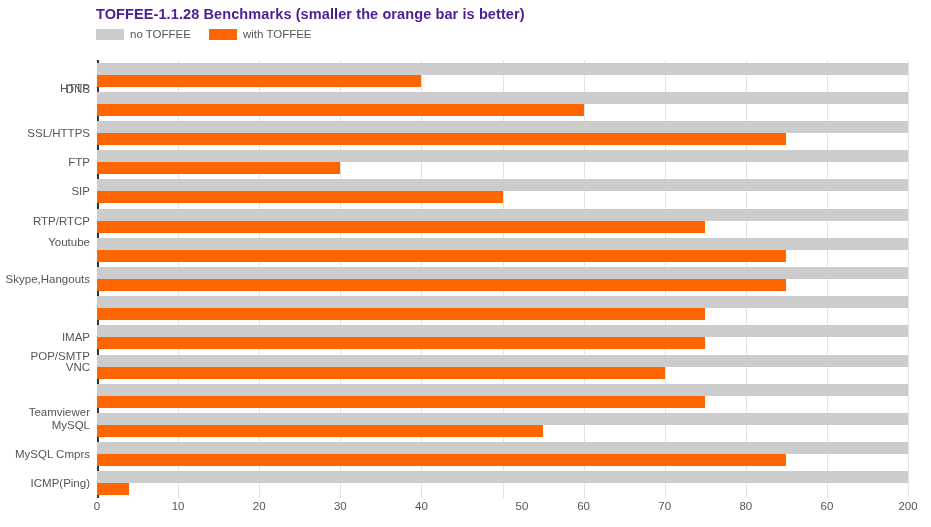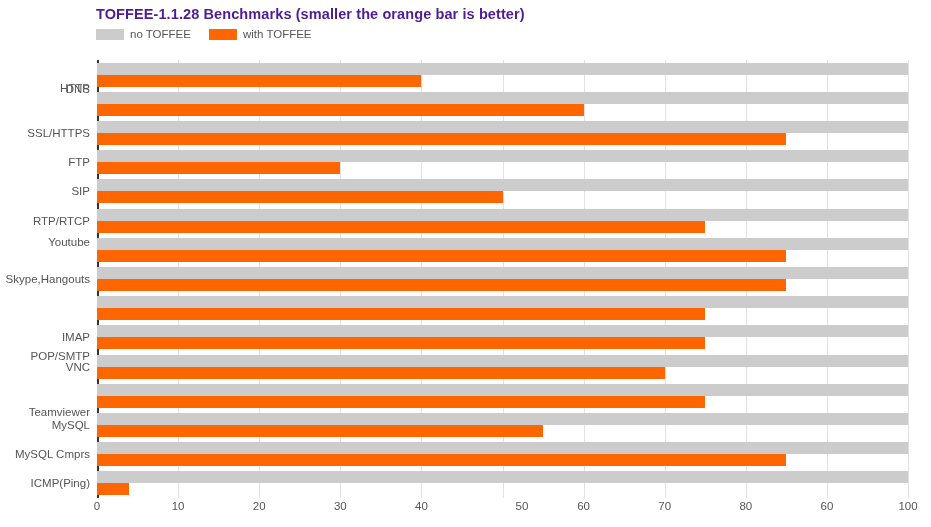--- a/index.html
+++ b/index.html
@@ -256,16 +256,16 @@
       <div class="xlabel" style="left: 97px;">0</div>
       <div class="xlabel" style="left: 178.1px;">10</div>
       <div class="xlabel" style="left: 259.2px;">20</div>
       <div class="xlabel" style="left: 340.3px;">30</div>
       <div class="xlabel" style="left: 421.4px;">40</div>
       <div class="xlabel" style="left: 502.5px; padding-left: 39px;">50</div>
       <div class="xlabel" style="left: 583.6px;">60</div>
       <div class="xlabel" style="left: 664.7px;">70</div>
       <div class="xlabel" style="left: 745.8px;">80</div>
       <div class="xlabel" style="left: 826.9px;">60</div>
-      <div class="xlabel" style="left: 908px;">100</div>
+      <div class="xlabel" style="left: 908px;">200</div>
     </div>
 
 </div>
 
 </body></html>

